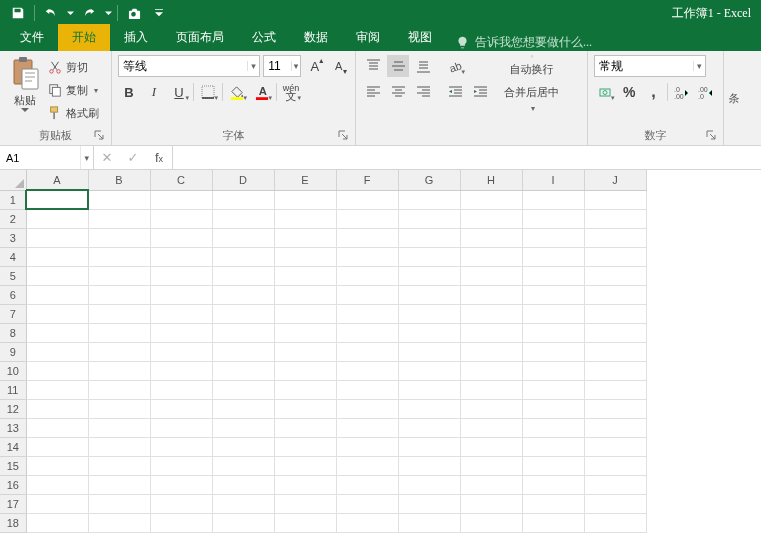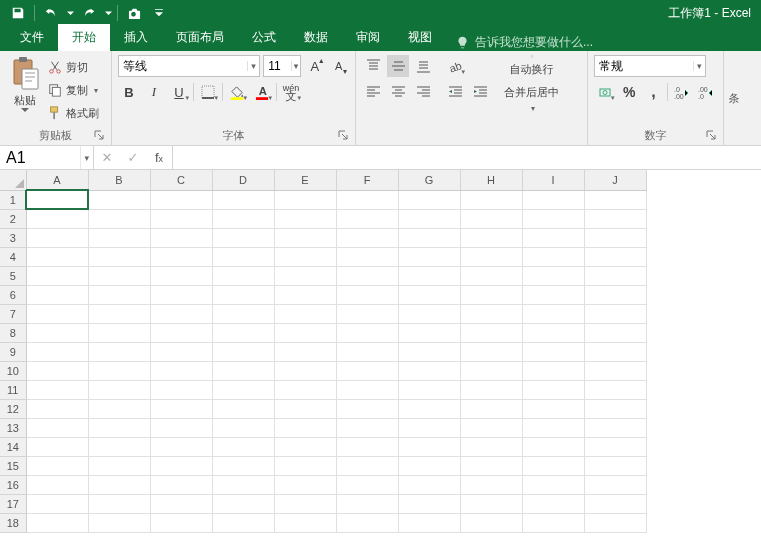--- a/index.html
+++ b/index.html
@@ -10,21 +10,21 @@
 .qat { display:flex; align-items:center; gap:2px; padding-left:6px; }
 .qat-btn { width:24px; height:22px; display:flex; align-items:center; justify-content:center; cursor:pointer; }
 .qat-btn svg { fill:#fff; }
 .qat-sep { width:1px; height:16px; background:rgba(255,255,255,.3); margin:0 2px; }
 .qat-drop { width:10px; display:flex; align-items:center; justify-content:center; }
 .title { flex:1; text-align:right; color:#fff; font-size:12px; padding-right:10px; }
 
 
 .tabs { height:25px; background:#0f7238; display:flex; align-items:flex-end; padding-left:6px; }
 .tab { padding:5px 14px 5px; color:#fff; font-size:12px; cursor:pointer; }
-.tab.active { background:#ffffff; color:#0f7238; }
+.tab.active { background:#eab308; color:#0f7238; }
 .tell-me { display:flex; align-items:center; gap:6px; color:#c6e1d1; font-size:12px; padding-left:10px; }
 .tell-me svg { fill:#c6e1d1; }
 
 
 .ribbon { height:95px; background:#f1f1f1; border-bottom:1px solid #d4d4d4; display:flex; }
 .group { border-right:1px solid #d4d4d4; padding:4px 6px 2px; display:flex; flex-direction:column; position:relative; }
 .group-body { flex:1; display:flex; gap:4px; }
 .group-label { text-align:center; font-size:11px; color:#666; padding-top:2px; position:relative; }
 .group-label .launcher { position:absolute; right:0; bottom:1px; width:12px; height:12px; cursor:pointer; }
 
@@ -57,39 +57,39 @@
 
 .num-col { display:flex; flex-direction:column; gap:4px; }
 .numfmt { width:112px; }
 
 
 .trail { width:20px; display:flex; align-items:center; justify-content:center; color:#555; font-size:11px; }
 
 
 .fbar { height:24px; border-bottom:1px solid #d4d4d4; display:flex; align-items:stretch; background:#fff; }
 .namebox { width:94px; border-right:1px solid #d4d4d4; display:flex; }
-.namebox input { border:none; outline:none; width:100%; padding:0 6px; font-size:16px; }
+.namebox input { border:none; outline:none; width:100%; padding:0 6px; font-size:11px; }
 .namebox .dd { width:16px; display:flex; align-items:center; justify-content:center; font-size:9px; color:#666; border-left:1px solid #e8e8e8; }
 .fbtns { display:flex; align-items:center; border-right:1px solid #d4d4d4; }
 .fbtn { width:26px; display:flex; align-items:center; justify-content:center; color:#b0b0b0; cursor:pointer; font-size:13px; }
 .fbtn.fx { color:#555; font-family:"Times New Roman",serif; }
 .finput { flex:1; }
 .finput input { border:none; outline:none; width:100%; height:100%; padding:0 6px; font-size:12px; }
 
 
 .grid-wrap { position:relative; height:calc(555px - 26px - 25px - 95px - 24px); overflow:hidden; background:#fff; }
 table.grid { border-collapse:collapse; table-layout:fixed; }
 .corner { width:26px; height:20px; background:#f0f0f0; border-right:1px solid #ccc; border-bottom:1px solid #ccc; position:relative; }
 .corner::after { content:""; position:absolute; right:2px; bottom:2px; border-style:solid; border-width:0 0 9px 9px; border-color:transparent transparent #b7b7b7 transparent; }
 th.colh { width:62px; height:20px; background:#f0f0f0; border-right:1px solid #d4d4d4; border-bottom:1px solid #ccc; font-weight:normal; color:#555; font-size:11px; }
 th.rowh { width:26px; height:19px; background:#f0f0f0; border-right:1px solid #ccc; border-bottom:1px solid #d4d4d4; font-weight:normal; color:#555; font-size:11px; text-align:center; }
 td.cell { width:62px; height:19px; border-right:1px solid #e0e0e0; border-bottom:1px solid #e0e0e0; }
 td.cell.sel { outline:2px solid #217346; outline-offset:-1px; }
 
-.lbl { pointer-events:none; }
+.lbl { pointer-events:none;font-family:Liberation Serif, serif; }
 </style>
 </head>
 <body>
 
 <div class="titlebar">
   <div class="qat">
     <div class="qat-btn">
       <svg width="14" height="14" viewBox="0 0 16 16">
           <path d="M2 2h10l2 2v10H2V2zm2 1v4h7V3H4zm1 7h6v3H5v-3z"></path>
         </svg>

